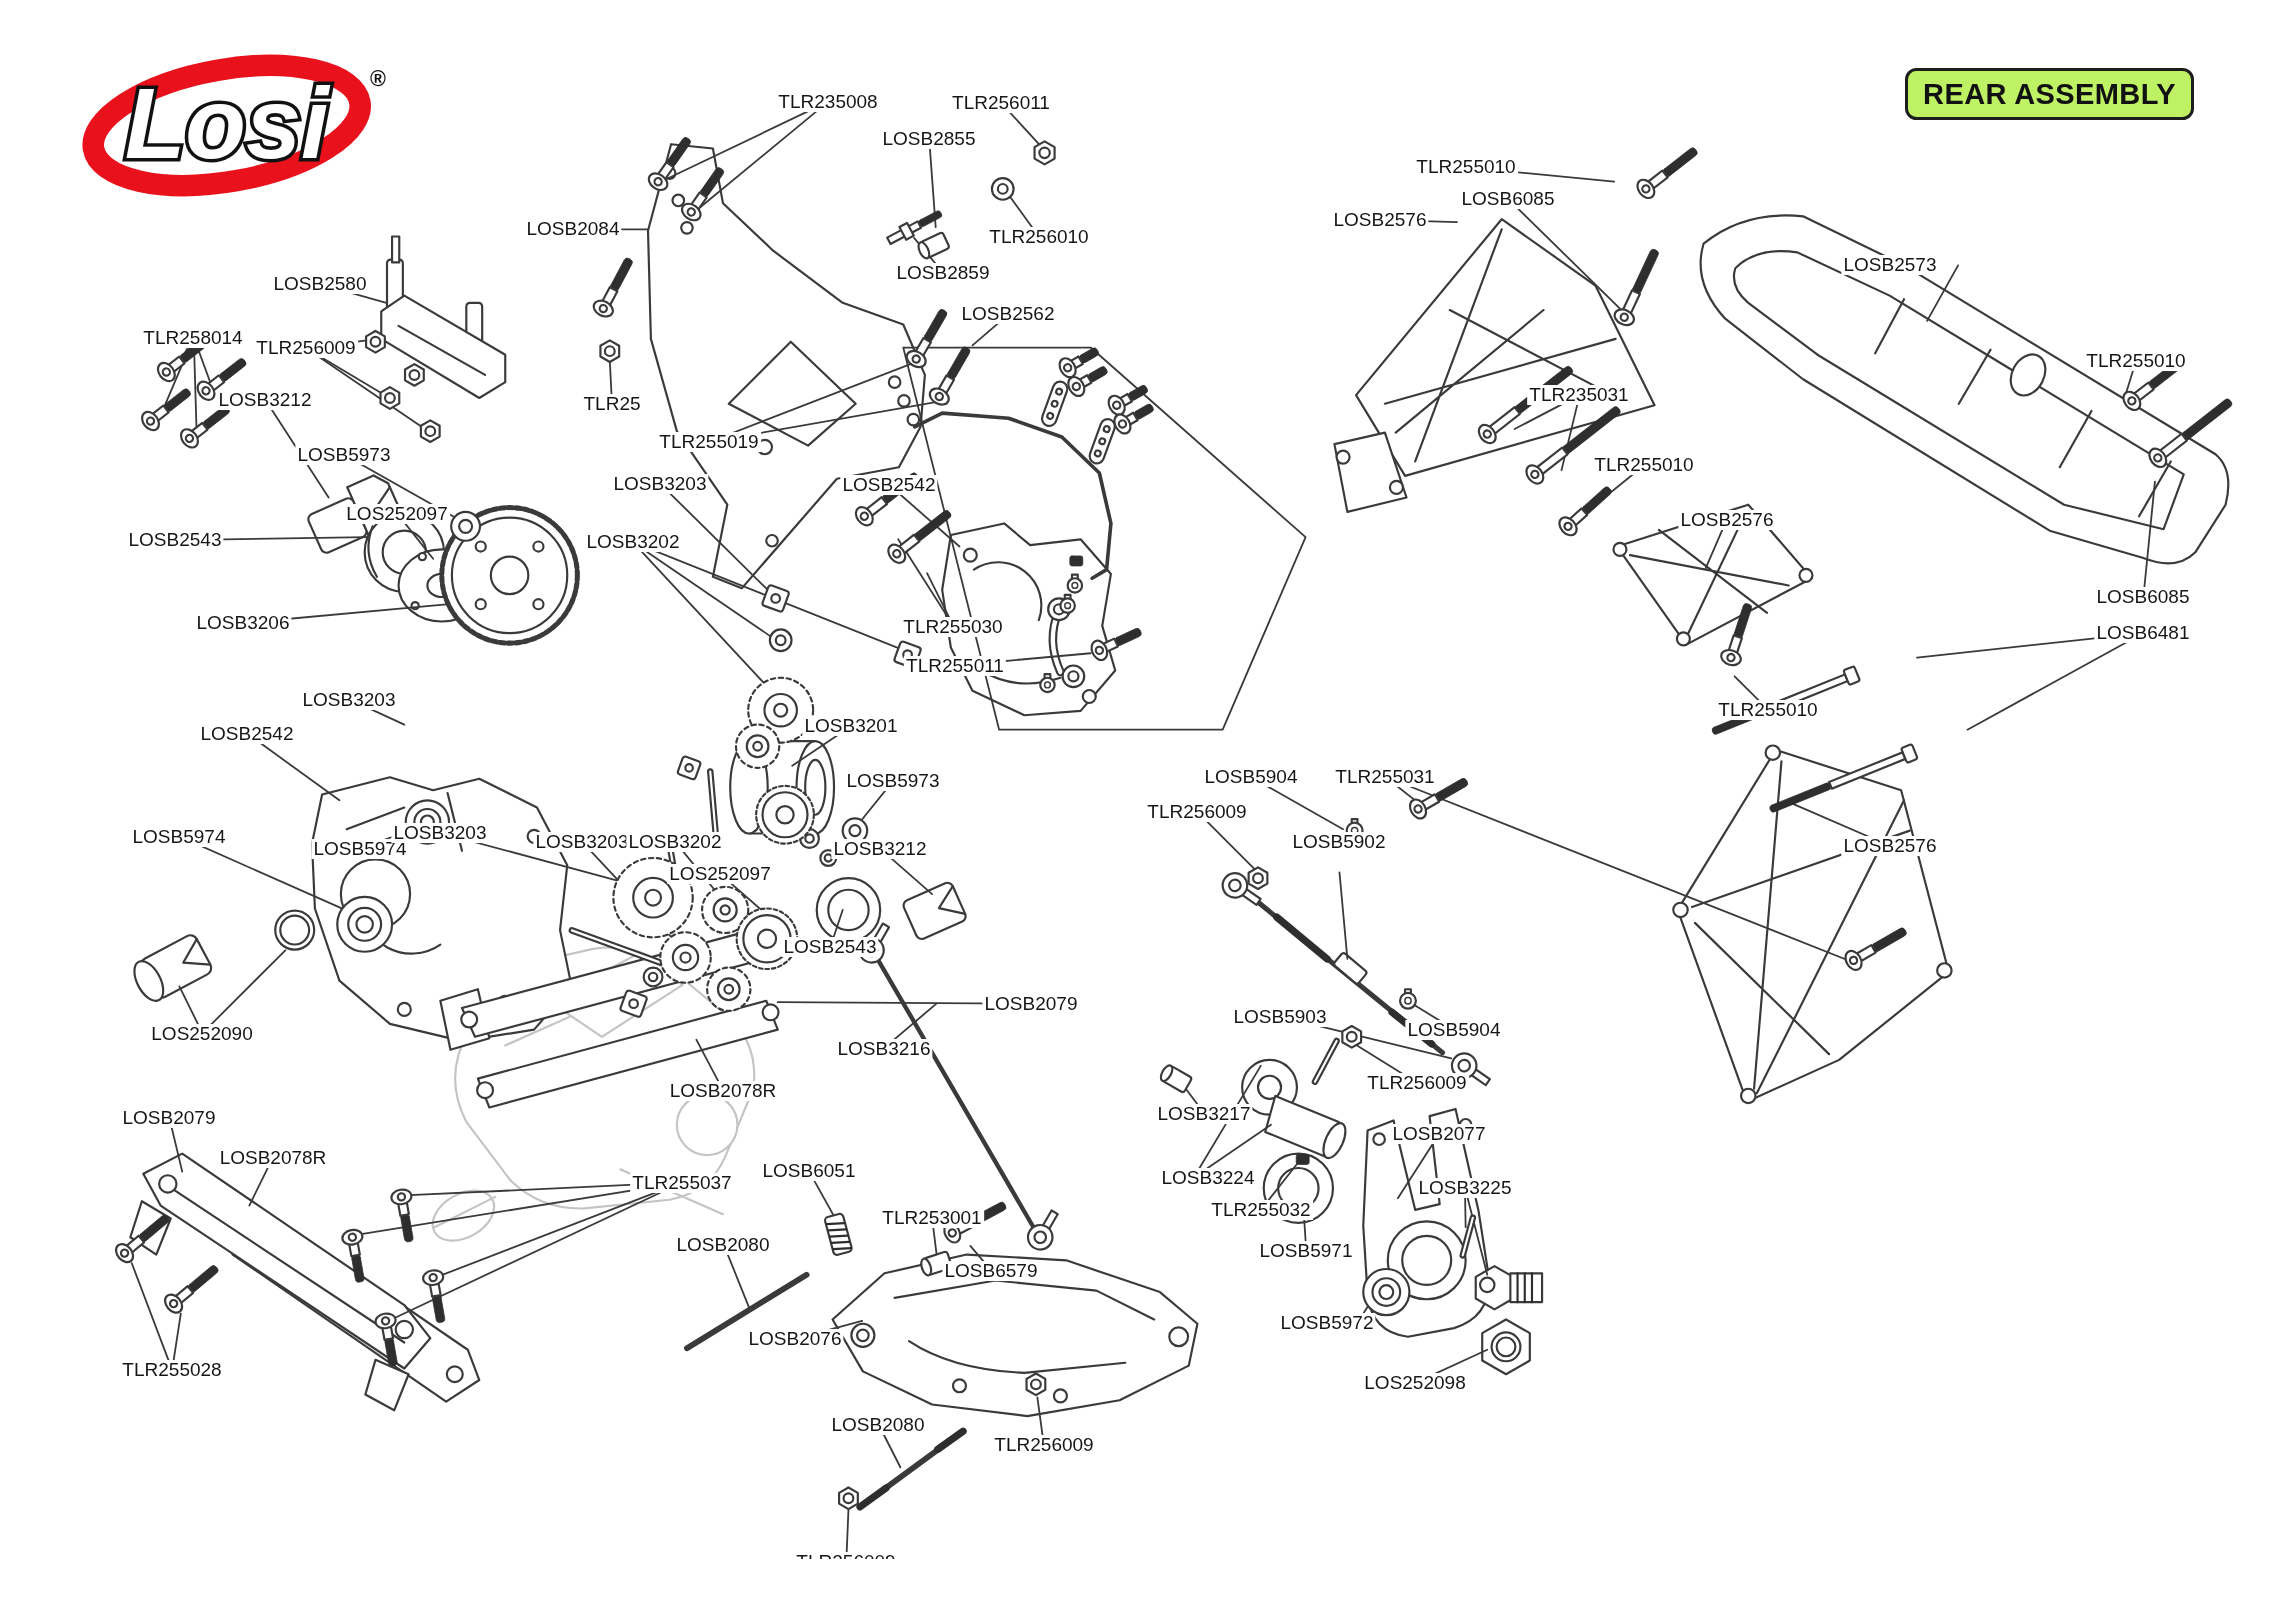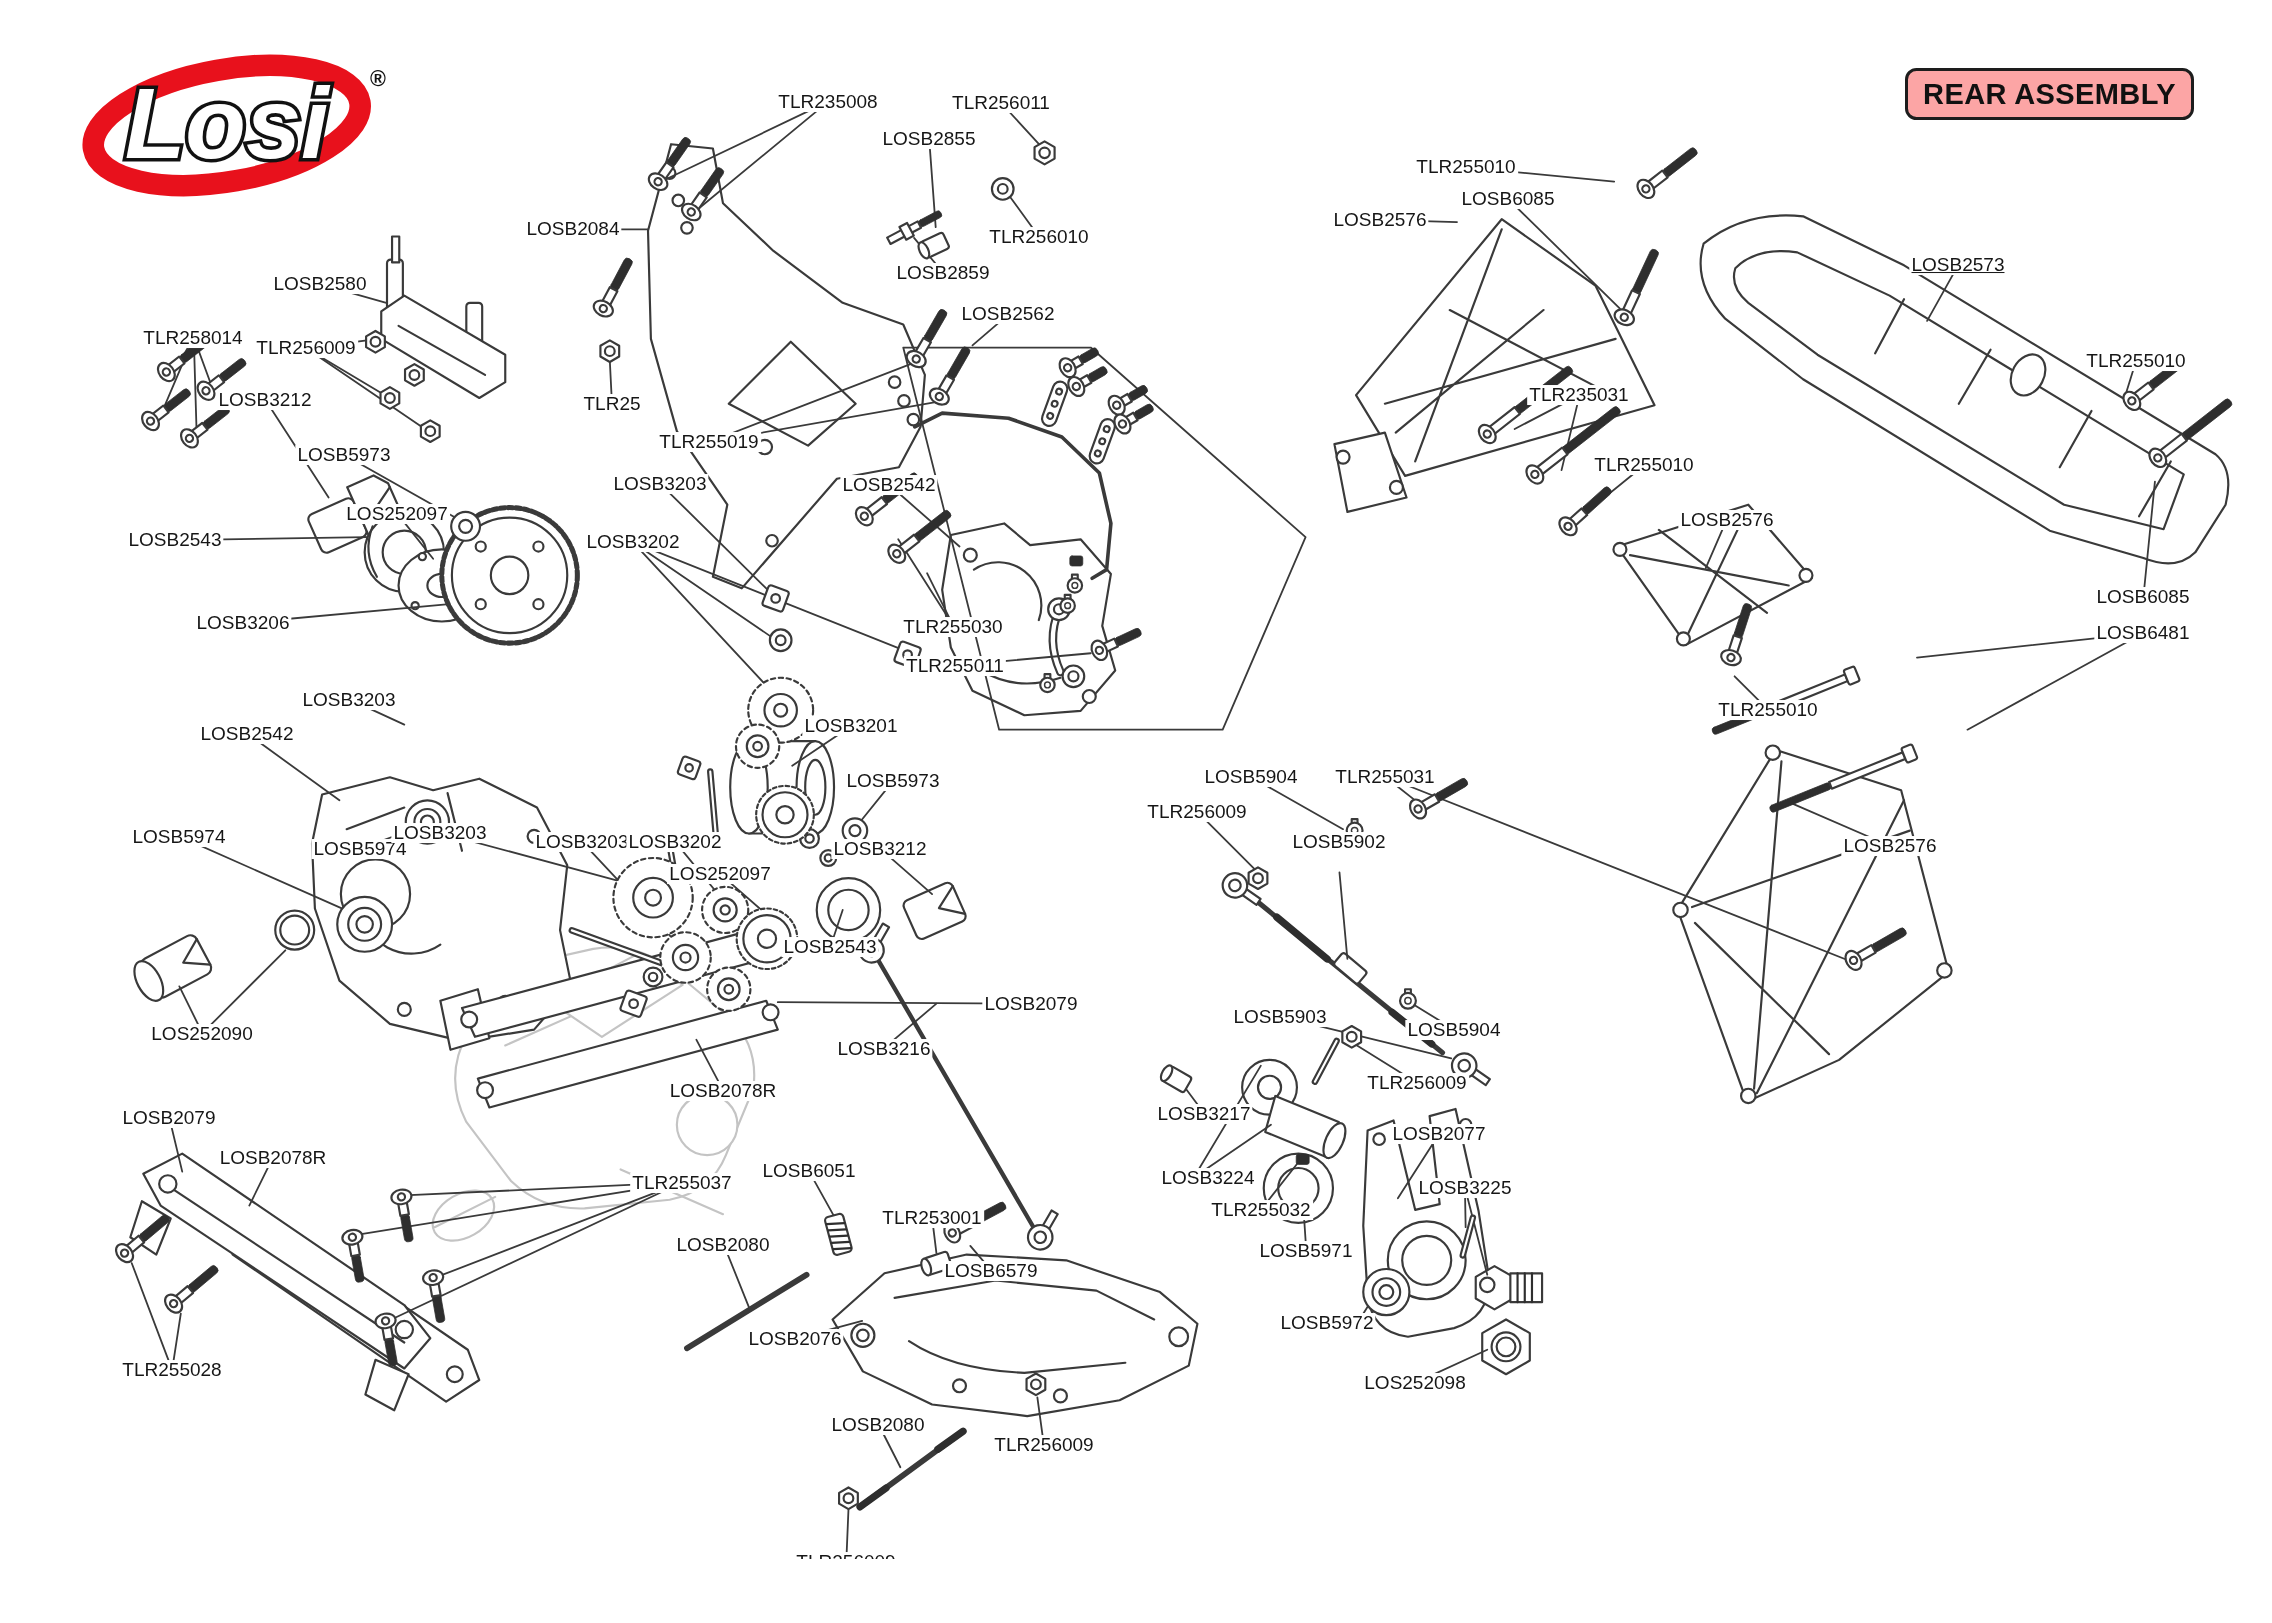--- a/index.html
+++ b/index.html
@@ -4,21 +4,21 @@
 <style>
   html,body{margin:0;padding:0;background:#fff;}
   #canvas{position:relative;width:2273px;height:1559px;background:#ffffff;overflow:hidden;
           font-family:"Liberation Sans", sans-serif;}
   #art{position:absolute;left:0;top:0;width:2273px;height:1623px;}
   .part-label{position:absolute;transform:translate(-50%,-50%);white-space:nowrap;
       font-size:19px;color:#161616;background:#ffffff;padding:0 2.2px;line-height:1.05;
       font-family:"Liberation Sans", sans-serif;}
   .title-box{position:absolute;left:1905px;top:68px;width:283px;height:46px;
       border:3.6px solid #1d1d1d;border-radius:11.5px;display:flex;align-items:center;justify-content:center;
-      font-size:29px;font-weight:bold;color:#111;letter-spacing:0.4px;background:#fca5a5;}
+      font-size:29px;font-weight:bold;color:#111;letter-spacing:0.4px;background:#bef264;}
   .footer-box{position:absolute;left:69px;top:1515px;height:39px;background:#1b1b1b;color:#fff;
       border-radius:10px;display:inline-flex;align-items:center;padding:0 17.3px;
       font-size:15px;font-weight:bold;letter-spacing:-0.2px;white-space:nowrap;}
   .logo{position:absolute;left:79px;top:50px;width:317px;height:151px;}
   .reg{position:absolute;left:291px;top:16px;font-size:21.6px;color:#111;font-weight:bold;}
 </style>
 </head>
 <body>
 
 <div id="canvas">
@@ -871,21 +871,21 @@
       <div class="part-label" style="left: 1194px; top: 1178px; margin-left: 14px;">LOSB3224</div>
       <div class="part-label" style="left: 1261px; top: 1210px;">TLR255032</div>
       <div class="part-label" style="left: 1306px; top: 1251px;">LOSB5971</div>
       <div class="part-label" style="left: 1439px; top: 1134px;">LOSB2077</div>
       <div class="part-label" style="left: 1465px; top: 1188px;">LOSB3225</div>
       <div class="part-label" style="left: 1294px; top: 1323px; margin-left: 33px;">LOSB5972</div>
       <div class="part-label" style="left: 1415px; top: 1383px;">LOS252098</div>
       <div class="part-label" style="left: 1466px; top: 167px;">TLR255010</div>
       <div class="part-label" style="left: 1508px; top: 199px;">LOSB6085</div>
       <div class="part-label" style="left: 1380px; top: 220px;">LOSB2576</div>
-      <div class="part-label" style="left: 1958px; top: 265px; text-decoration: underline;">LOSB2573</div>
+      <div class="part-label" style="left: 1890px; top: 265px;">LOSB2573</div>
       <div class="part-label" style="left: 2136px; top: 361px;">TLR255010</div>
       <div class="part-label" style="left: 1579px; top: 395px;">TLR235031</div>
       <div class="part-label" style="left: 1644px; top: 465px;">TLR255010</div>
       <div class="part-label" style="left: 1727px; top: 520px;">LOSB2576</div>
       <div class="part-label" style="left: 2143px; top: 597px;">LOSB6085</div>
       <div class="part-label" style="left: 2143px; top: 633px;">LOSB6481</div>
       <div class="part-label" style="left: 1768px; top: 710px;">TLR255010</div>
       <div class="part-label" style="left: 1890px; top: 846px;">LOSB2576</div>
     </div>
 

